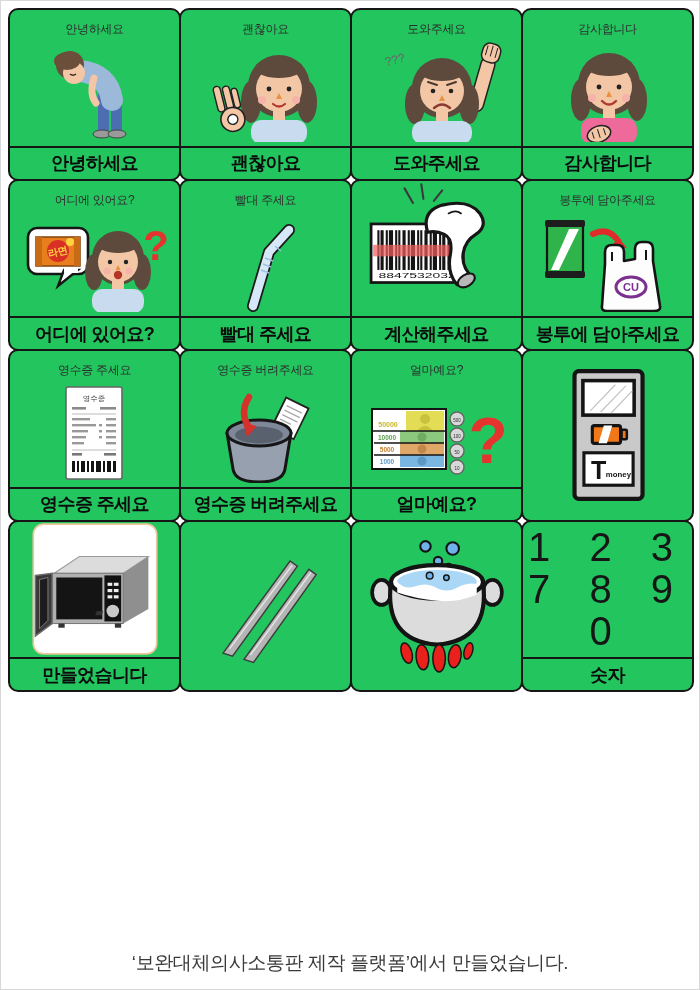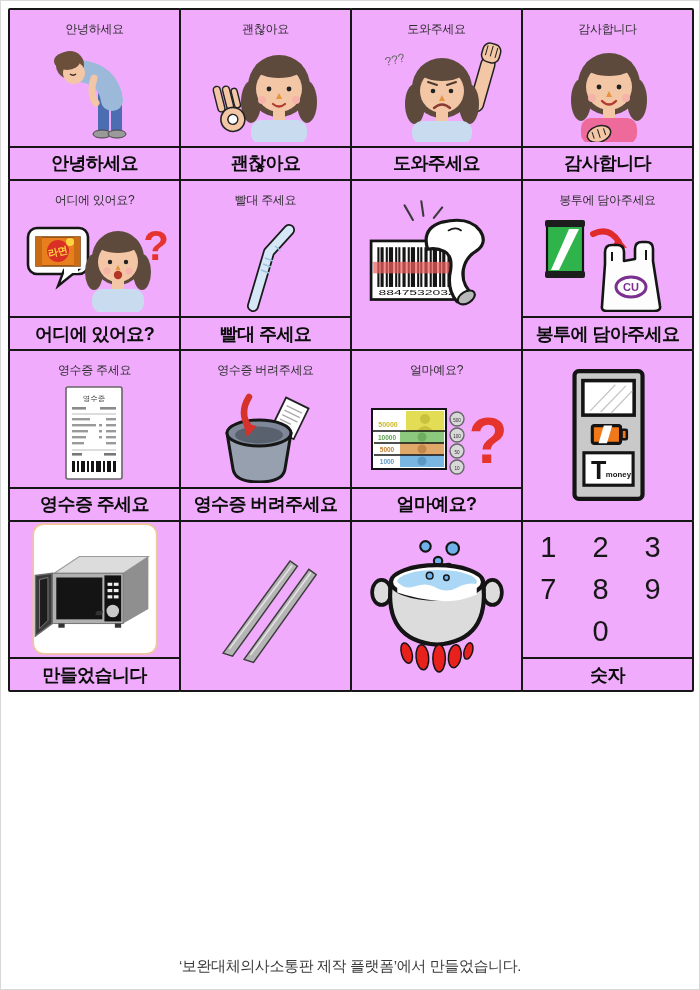--- a/index.html
+++ b/index.html
@@ -7,38 +7,38 @@
     width:700px;height:990px;position:relative;background:#ffffff;
     border:1px solid #d8d8d8;box-sizing:border-box;
     font-family:"Liberation Sans","DejaVu Sans",sans-serif;
     overflow:hidden;
   }
   .board{
     position:absolute;left:8px;top:8px;width:684px;height:682px;
     display:grid;grid-template-columns:repeat(4,1fr);grid-template-rows:repeat(4,1fr);
   }
   .card{
-    margin:-1px;border:2.5px solid #161616;border-radius:2px;background:#f0abfc;
+    margin:-1px;border:2.5px solid #161616;border-radius:10px;background:#22c55e;
     display:flex;flex-direction:column;overflow:hidden;position:relative;
   }
   .caption{
     text-align:center;padding-top:11px;height:17px;flex:0 0 auto;
     font-size:12px;color:#2e2e2e;letter-spacing:-0.3px;
   }
   .art{flex:1;display:flex;align-items:center;justify-content:center;overflow:hidden;}
   .label{
     flex:0 0 auto;border-top:2.5px solid #161616;height:31px;
     display:flex;align-items:center;justify-content:center;
     font-weight:bold;font-size:18px;color:#0c0c0c;letter-spacing:-0.6px;
   }
   .numbers{color:#161616;font-weight:500;text-align:center;line-height:42px;}
-  .numbers div{font-size:29px;letter-spacing:14px;}
+  .numbers div{font-size:40px;letter-spacing:14px;}
   .footer{
     position:absolute;left:0;bottom:13px;width:100%;text-align:center;
-    font-size:15px;color:#3a3a3a;letter-spacing:-0.4px;
+    font-size:19px;color:#3a3a3a;letter-spacing:-0.4px;
   }
 </style>
 </head>
 <body>
 
 <div class="board">
 
   <div class="card">
     <div class="caption">안녕하세요</div>
     <div class="art">
@@ -211,20 +211,21 @@
             <rect x="88" y="48" width="4" height="38"></rect>
           <rect x="93" y="48" width="2" height="38"></rect>
         </g>
         <rect x="14" y="62" width="84" height="11" fill="#f06060" opacity="0.72"></rect>
         <text x="56" y="94" font-size="6" fill="#141414" text-anchor="middle" textLength="74" lengthAdjust="spacingAndGlyphs">8847532032</text>
         <path d="M66 50 Q60 30 80 24 Q106 18 116 32 Q124 44 112 52 Q102 58 100 70 Q98 84 110 94 Q104 102 94 100 Q84 88 88 70 Q90 56 82 52 Q74 48 66 50 Z" fill="#fff" stroke="#161616" stroke-width="3" stroke-linejoin="round"></path>
         <path d="M86 32 q7 -4 12 0" stroke="#161616" stroke-width="1.6" fill="none" stroke-linecap="round"></path>
         <ellipse cx="103" cy="96" rx="9" ry="5.5" transform="rotate(-32 103 96)" fill="#b8b8b8" stroke="#161616" stroke-width="2"></ellipse>
       </svg>
     </div>
+    <div class="label">계산해주세요</div>
   </div>
 
   <div class="card">
     <div class="caption">봉투에 담아주세요</div>
     <div class="art">
       <svg width="158" height="100" viewBox="0 0 150 100">
         <rect x="14" y="10" width="36" height="54" rx="3" fill="#2fb44b" stroke="#141414" stroke-width="2.2"></rect>
         <rect x="12" y="8" width="40" height="7" rx="2" fill="#1d1d1d"></rect>
         <rect x="12" y="59" width="40" height="7" rx="2" fill="#1d1d1d"></rect>
         <polygon points="36,17 46,17 26,58 18,58" fill="#ffffff"></polygon>

